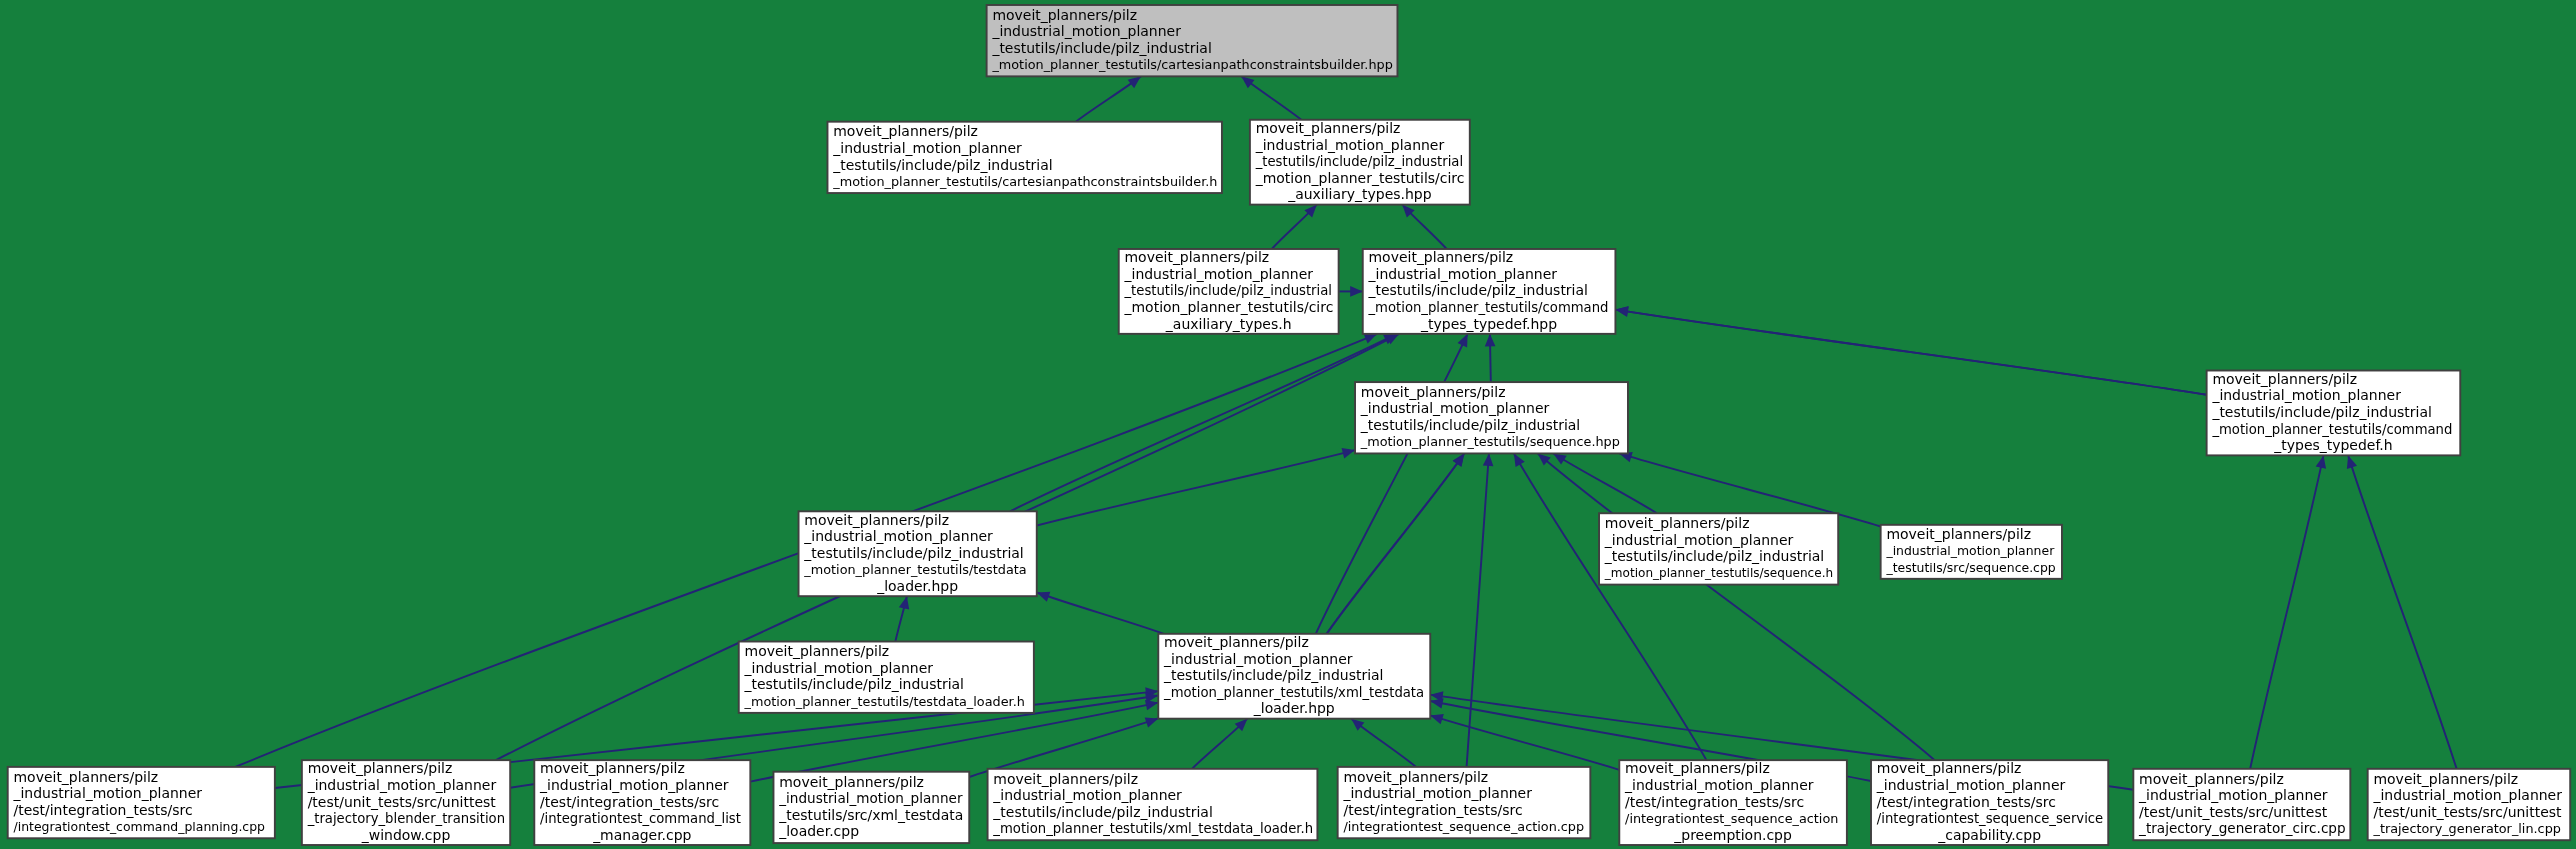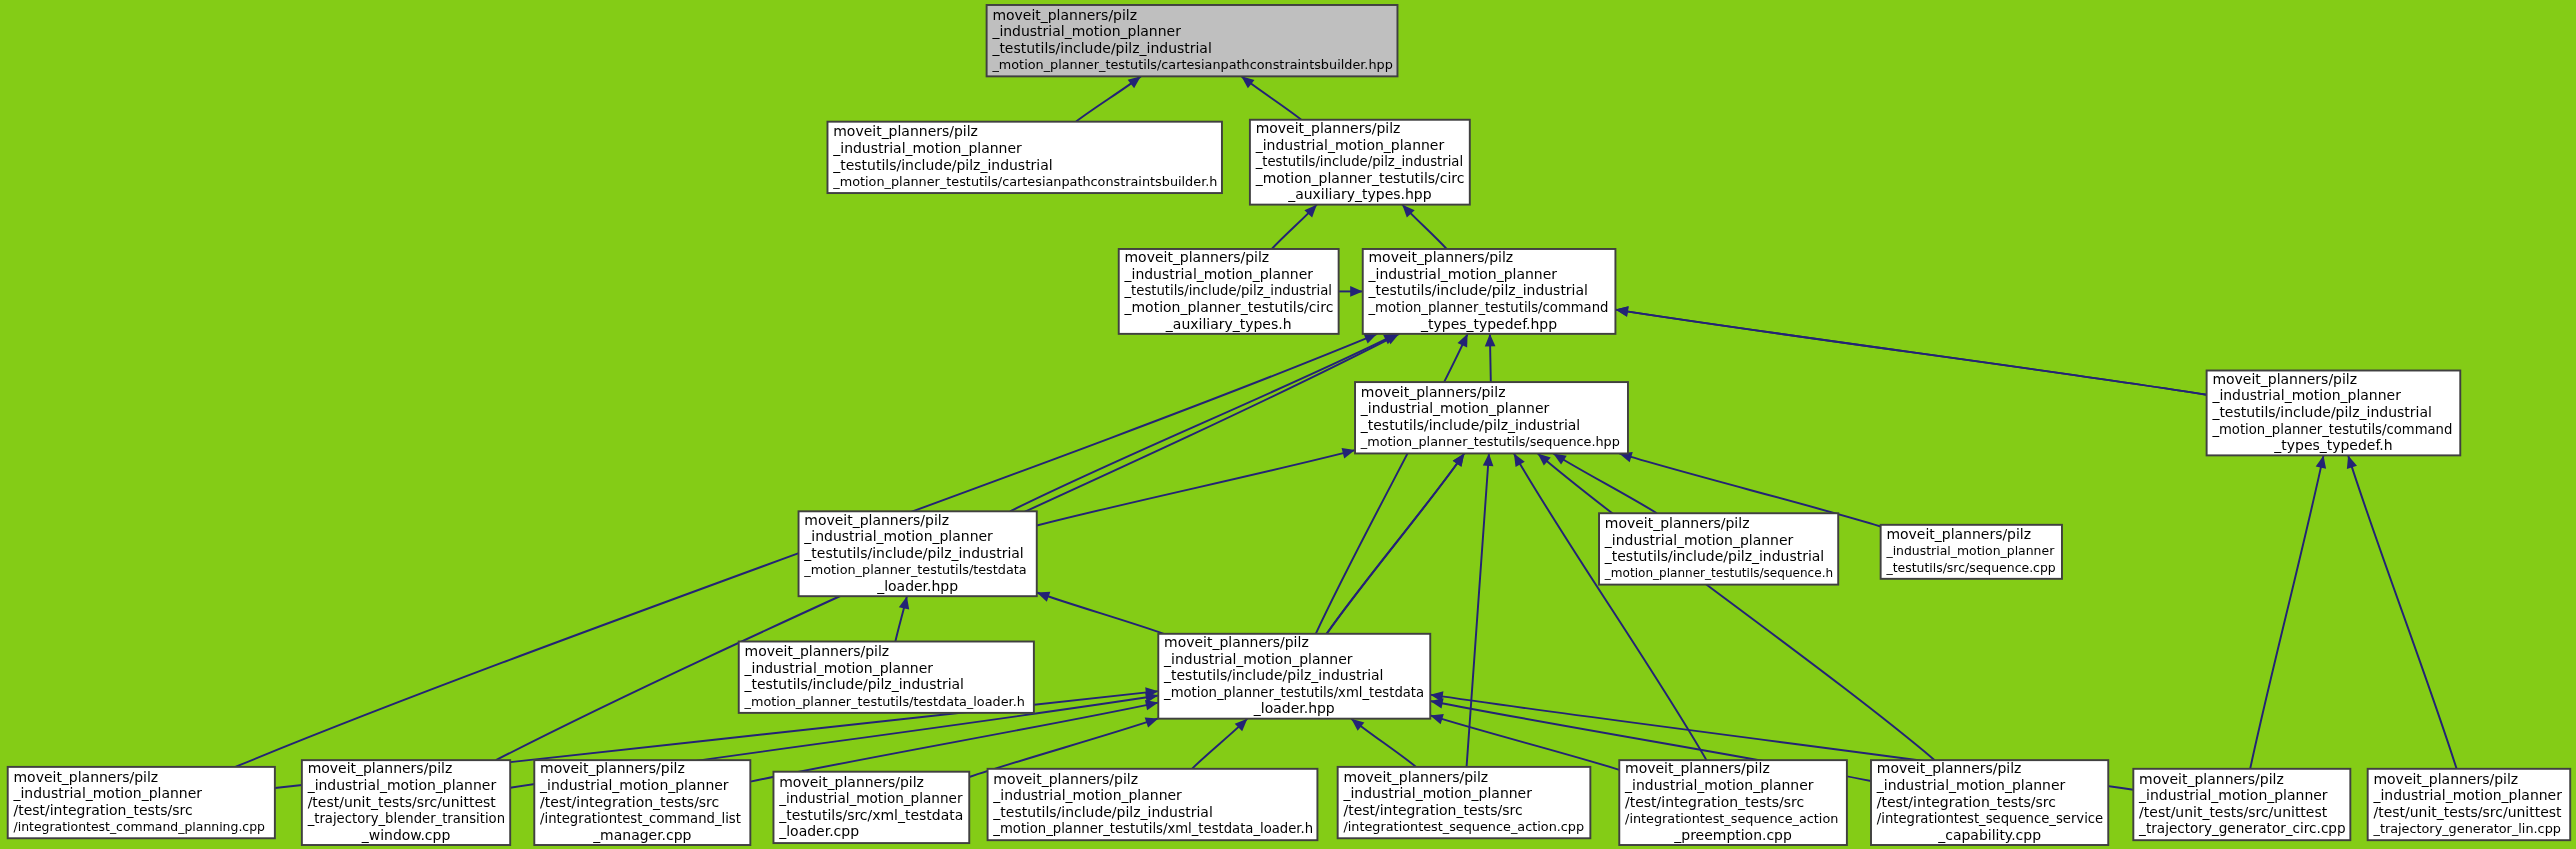--- a/index.html
+++ b/index.html
@@ -7,21 +7,21 @@
     padding: 0;
     background: #ffffff;
   }
   body {
     font-family: "DejaVu Sans", "Liberation Sans", sans-serif;
   }
   #graph-root {
     position: relative;
     width: 2576px;
     height: 850px;
-    background: #84cc16;
+    background: #15803d;
     overflow: hidden;
   }
   svg#graph-svg {
     position: absolute;
     top: 0;
     left: 0;
     width: 2576px;
     height: 850px;
     display: block;
   }

